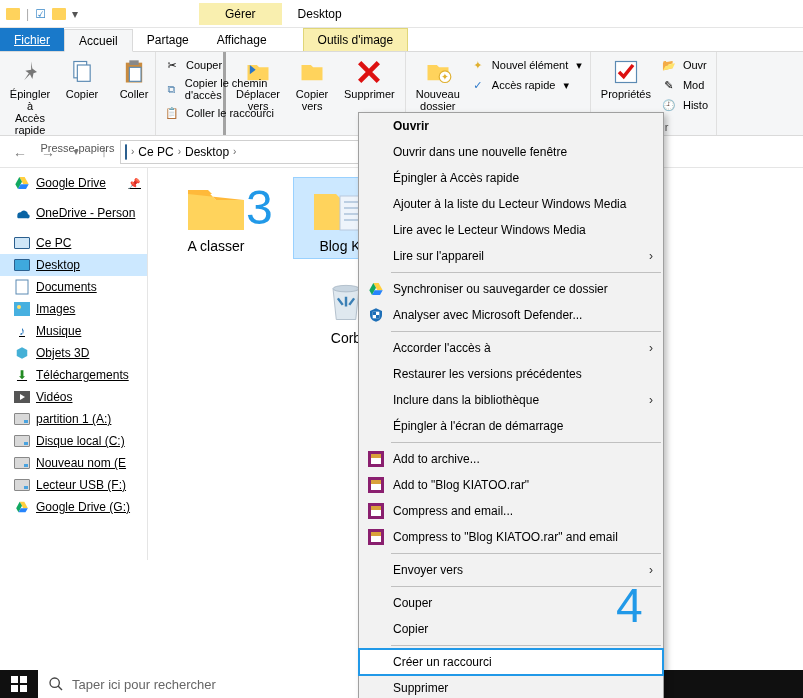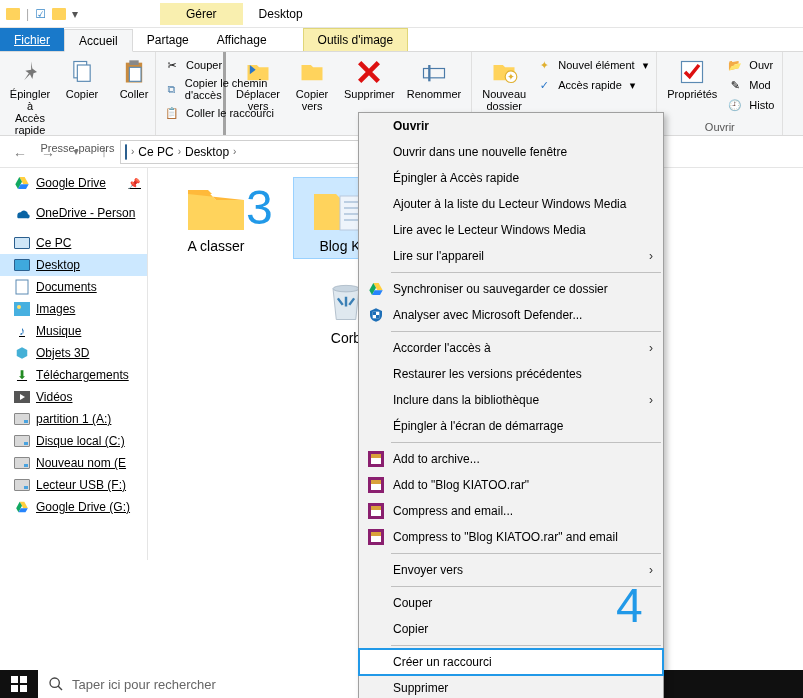--- a/index.html
+++ b/index.html
@@ -4,21 +4,21 @@
 <style>
   * { margin:0; padding:0; box-sizing:border-box; font-family:"Segoe UI",Arial,sans-serif; }
   body { width:803px; height:698px; background:#fff; position:relative; overflow:hidden; font-size:12px; color:#000; }
 
   
   .titlebar { height:28px; background:#fff; display:flex; align-items:stretch; border-bottom:1px solid #e5e5e5; }
   .titlebar .qat { display:flex; align-items:center; padding:0 6px; gap:6px; }
   .titlebar .qat span { font-size:12px; }
   .titlebar .folder-mini { width:14px; height:12px; background:#ffd35c; border-radius:1px; display:inline-block; }
   .titlebar .centre { flex:1; display:flex; align-items:center; justify-content:flex-start; }
-  .titlebar .manage { background:#f9efaf; padding:4px 26px; font-size:12px; margin-left:76px; }
+  .titlebar .manage { background:#f9efaf; padding:4px 26px; font-size:12px; margin-left:115px; }
   .titlebar .titletxt { margin-left:16px; font-size:12px; }
 
   
   .tabs { height:24px; display:flex; align-items:stretch; border-bottom:1px solid #dadada; }
   .tab { padding:4px 14px; font-size:12px; background:#fff; cursor:pointer; display:flex; align-items:center; }
   .tab.file { background:#1979ca; color:#fff;text-decoration:underline; }
   .tab.active { background:#f5f6f7; border:1px solid #dadada; border-bottom:1px solid #f5f6f7; position:relative; top:1px;}
   .tab.tool { background:#f9efaf; border:1px solid #e0d678; border-bottom:none; margin-left:22px;}
 
   
@@ -182,29 +182,20 @@
         <span class="lbl" style="white-space:pre-line">Copier
 vers</span>
       </div>
       <div class="rbtn">
         <span class="ic">
           <svg viewBox="0 0 24 24">
               <path stroke="#d11" stroke-width="4" d="M4 4l16 16M20 4L4 20"></path>
             </svg>
         </span>
         <span class="lbl">Supprimer</span>
-      </div>
-      <div class="rbtn">
-        <span class="ic">
-          <svg viewBox="0 0 24 24">
-              <rect x="3" y="9" width="18" height="8" fill="none" stroke="#4a7aa8"></rect>
-              <line x1="8" y1="6" x2="8" y2="20" stroke="#4a7aa8" stroke-width="2"></line>
-            </svg>
-        </span>
-        <span class="lbl">Renommer</span>
       </div>
     </div>
     <div class="label">&nbsp;</div>
   </div>
 
   <div class="grp">
     <div class="body">
       <div class="rbtn">
         <span class="ic">
           <svg viewBox="0 0 24 24">

